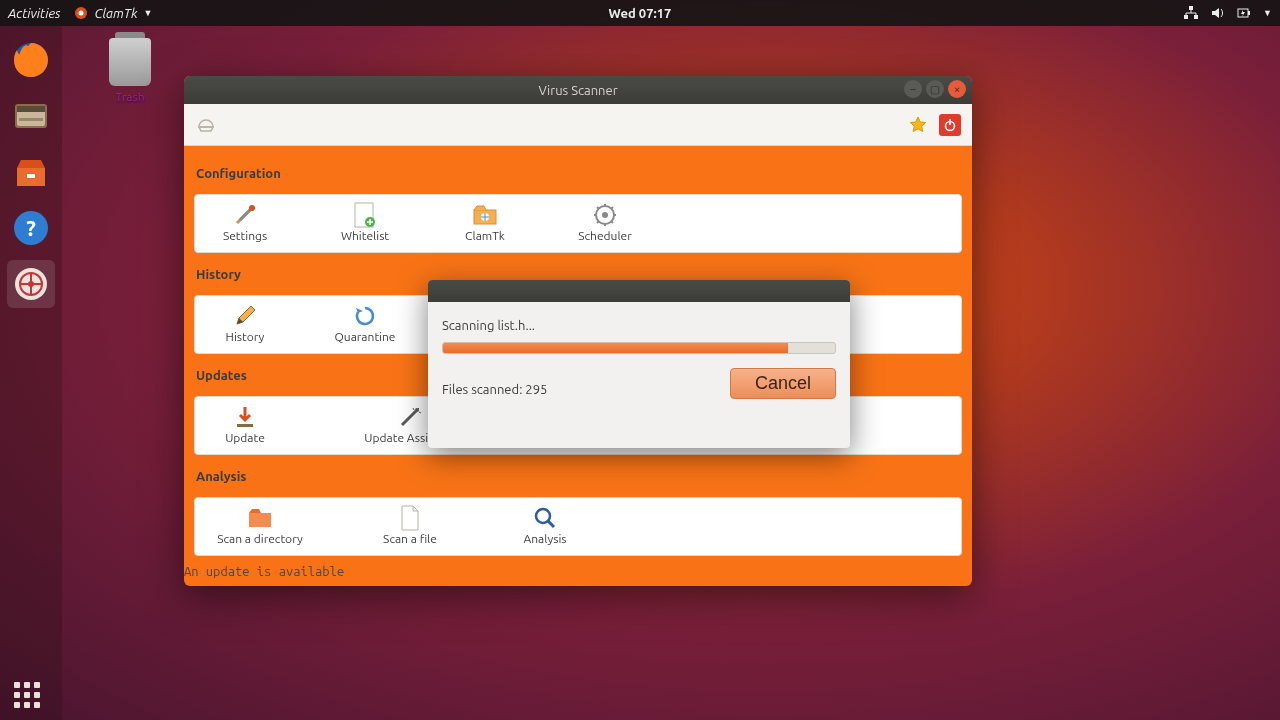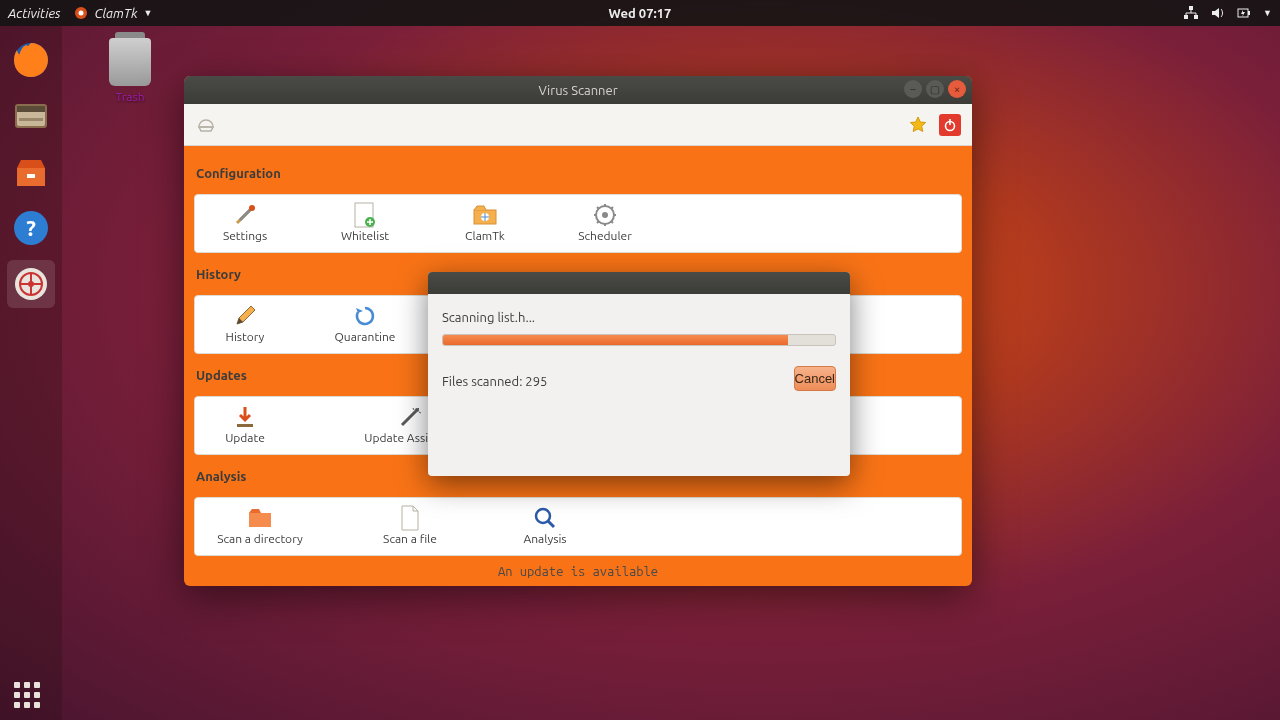--- a/index.html
+++ b/index.html
@@ -57,35 +57,35 @@
 .power{ background:#e23b2e;border-radius:3px;width:22px;height:22px;display:flex;align-items:center;justify-content:center;}
 
 .content { flex:1; padding:6px 10px 0; overflow:auto; color:#3c3c3c;}
 .section-title { font-size:13px; font-weight:600; color:#3c3c3c; margin:14px 2px;}
 .section-body { background:#fff; border:1px solid #dedbd2; border-radius:4px;
   padding:6px 10px 10px; display:flex; gap:40px;}
 .app-icon { display:flex; flex-direction:column; align-items:center; width:80px;
   font-size:12px; color:#3c3c3c; }
 .icon-box{ width:28px;height:28px;display:flex;align-items:center;justify-content:center;}
 
-.statusbar { height:30px; display:flex; align-items:center; justify-content:center;
+.statusbar { height:30px; display:flex; align-items:center; justify-content:flex-start;
   font-family: "Ubuntu Mono", monospace; font-size:13px; color:#4a4a4a;}
 
 
-.modal { position:absolute; top:272px; left:428px; width:422px; height:204px;
+.modal { position:absolute; top:280px; left:428px; width:422px; height:168px;
   background:#f2f1f0; border-radius:4px; box-shadow:0 8px 30px rgba(0,0,0,0.5);
   overflow:hidden; display:flex; flex-direction:column;}
 .modal-title { height:22px; background:linear-gradient(#4a4a46,#3b3b38);}
 .modal-body { padding:16px 14px 10px; color:#3c3c3c; font-size:13px;}
 .progress { margin:10px 0 14px; height:12px; background:#e3e0da; border:1px solid #c8c4bb; border-radius:3px; overflow:hidden;}
 .progress-fill{ height:100%; background:linear-gradient(#f58b4d,#e96b2d);}
 .modal-foot{ display:flex; align-items:flex-end;}
 .modal-foot .info{ flex:1; line-height:1.5;}
-.cancel-btn{ padding:4px 0; background:linear-gradient(#f7b28b,#ee8d58);
-  border:1px solid #d47a44; border-radius:4px; font-size:13px; color:#3a2516;margin-top:6px;}
+.cancel-btn{ padding:4px 24px; background:linear-gradient(#f7b28b,#ee8d58);
+  border:1px solid #d47a44; border-radius:4px; font-size:18px; color:#3a2516;}
 
 svg{display:block;}
 </style>
 </head>
 <body>
 
 <div class="topbar">
   <div class="left">
     <span>Activities</span>
     <span class="app">

